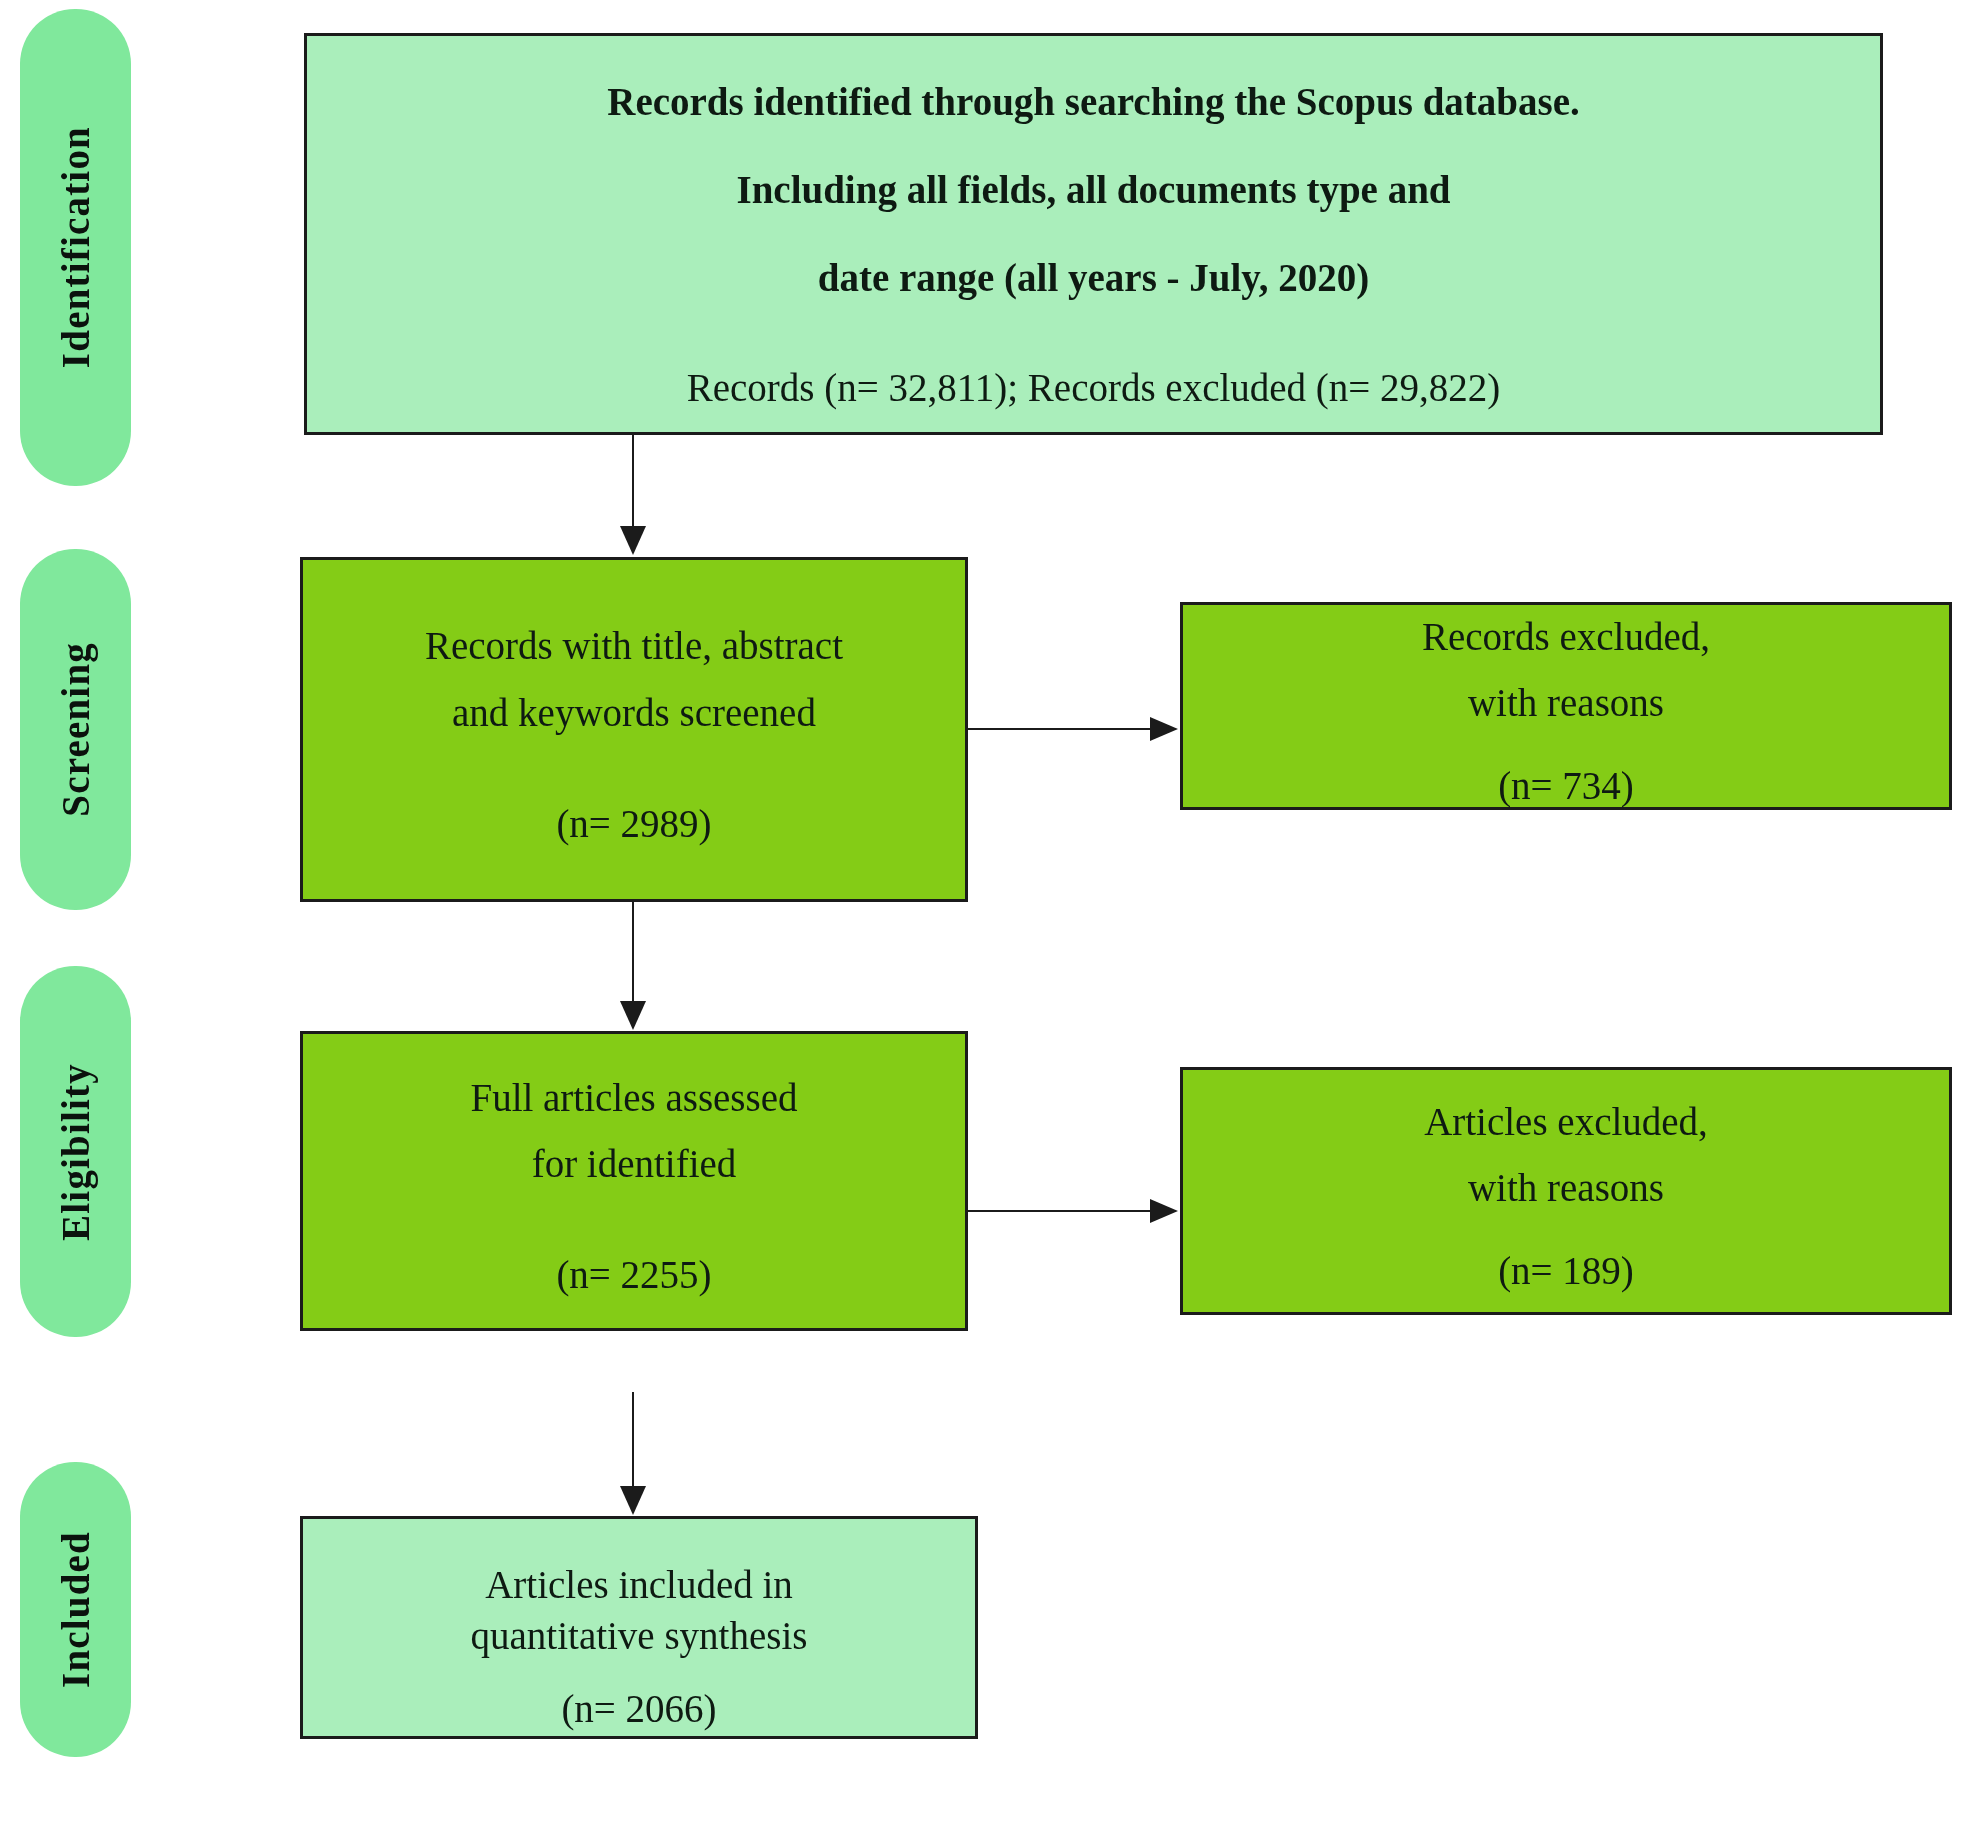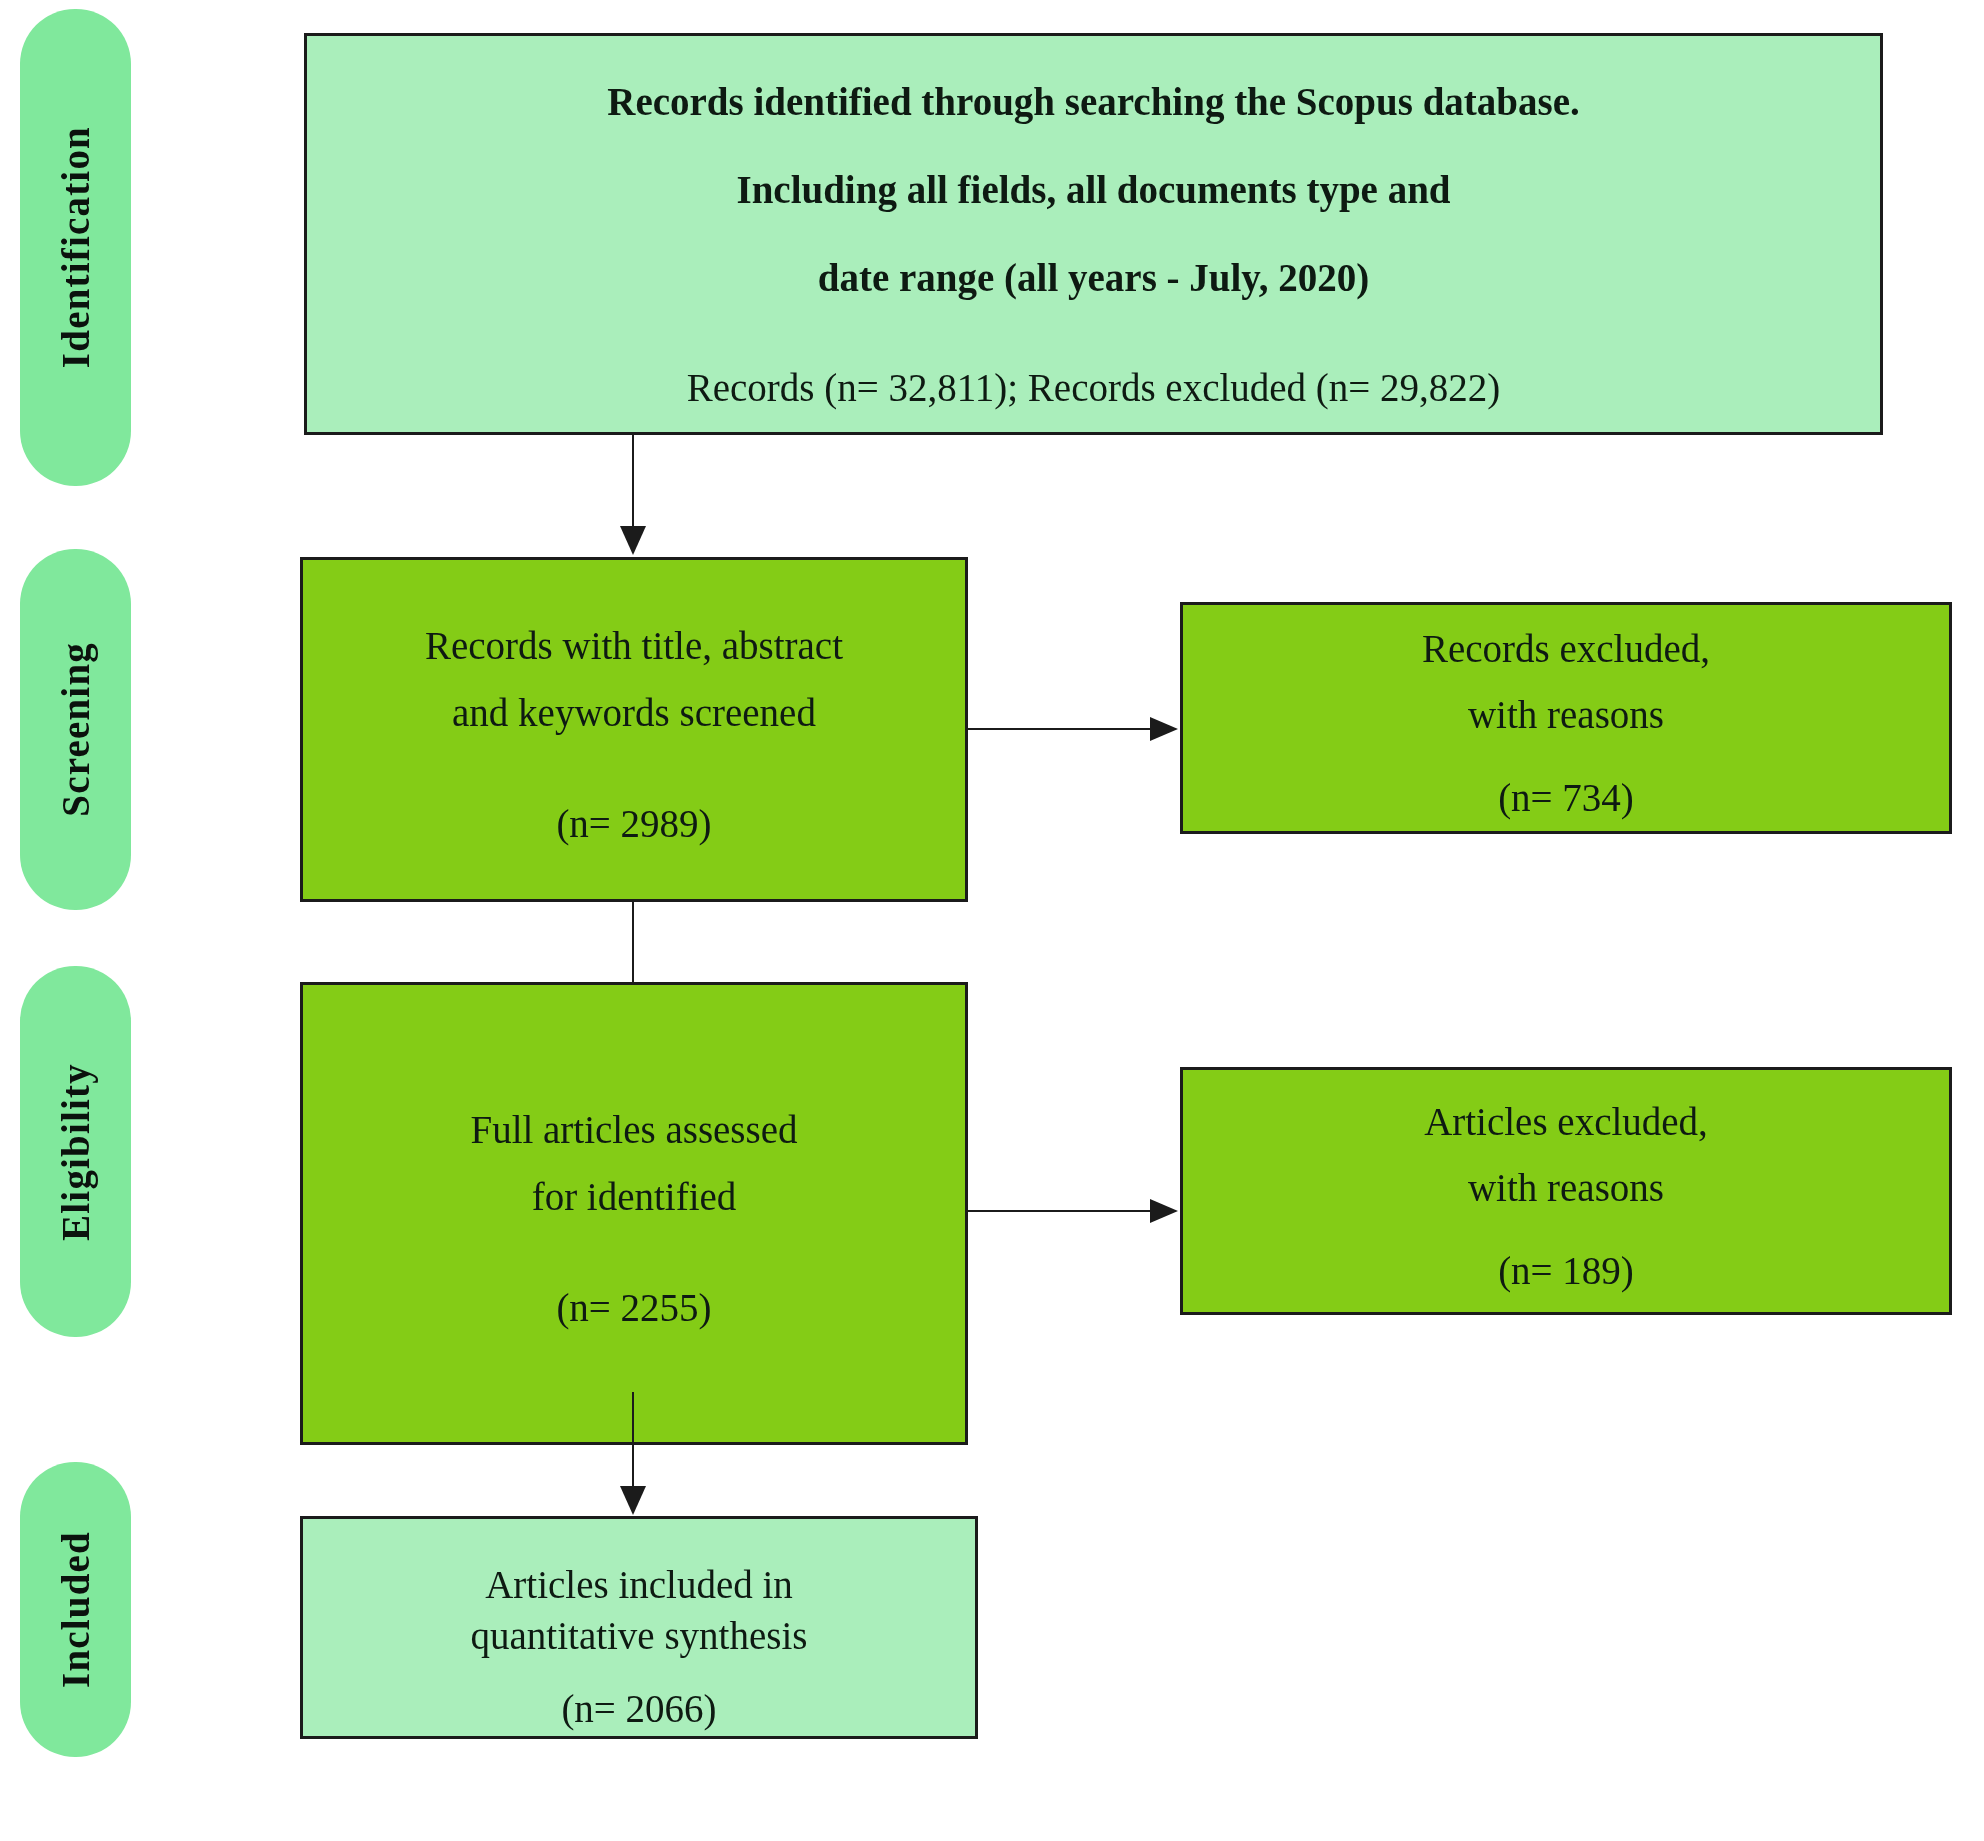--- a/index.html
+++ b/index.html
@@ -104,34 +104,34 @@
       <div>and keywords screened</div>
     </div>
     <div class="count">(n= 2989)</div>
   </div>
 
   <div>
     <div class="stem-h" style="left:968px;top:728px;width:184px;"></div>
     <div class="head-right" style="left:1150px;top:717px;"></div>
   </div>
 
-  <div class="box white" style="left:1180px;top:602px;width:772px;height:232px;">
+  <div class="box white" style="left:1180px;top:602px;width:772px;height:208px;">
     <div class="lines2">
       <div>Records excluded,</div>
       <div>with reasons</div>
     </div>
     <div class="count-right">(n= 734)</div>
   </div>
 
   <div>
     <div class="stem-v" style="left:632px;top:902px;height:100px;"></div>
     <div class="head-down" style="left:620px;top:1001px;"></div>
   </div>
 
-  <div class="box white" style="left:300px;top:982px;width:668px;height:463px;">
+  <div class="box white" style="left:300px;top:1031px;width:668px;height:300px;">
     <div class="lines2">
       <div>Full articles assessed</div>
       <div>for identified</div>
     </div>
     <div class="count">(n= 2255)</div>
   </div>
 
   <div>
     <div class="stem-h" style="left:968px;top:1210px;width:184px;"></div>
     <div class="head-right" style="left:1150px;top:1199px;"></div>

